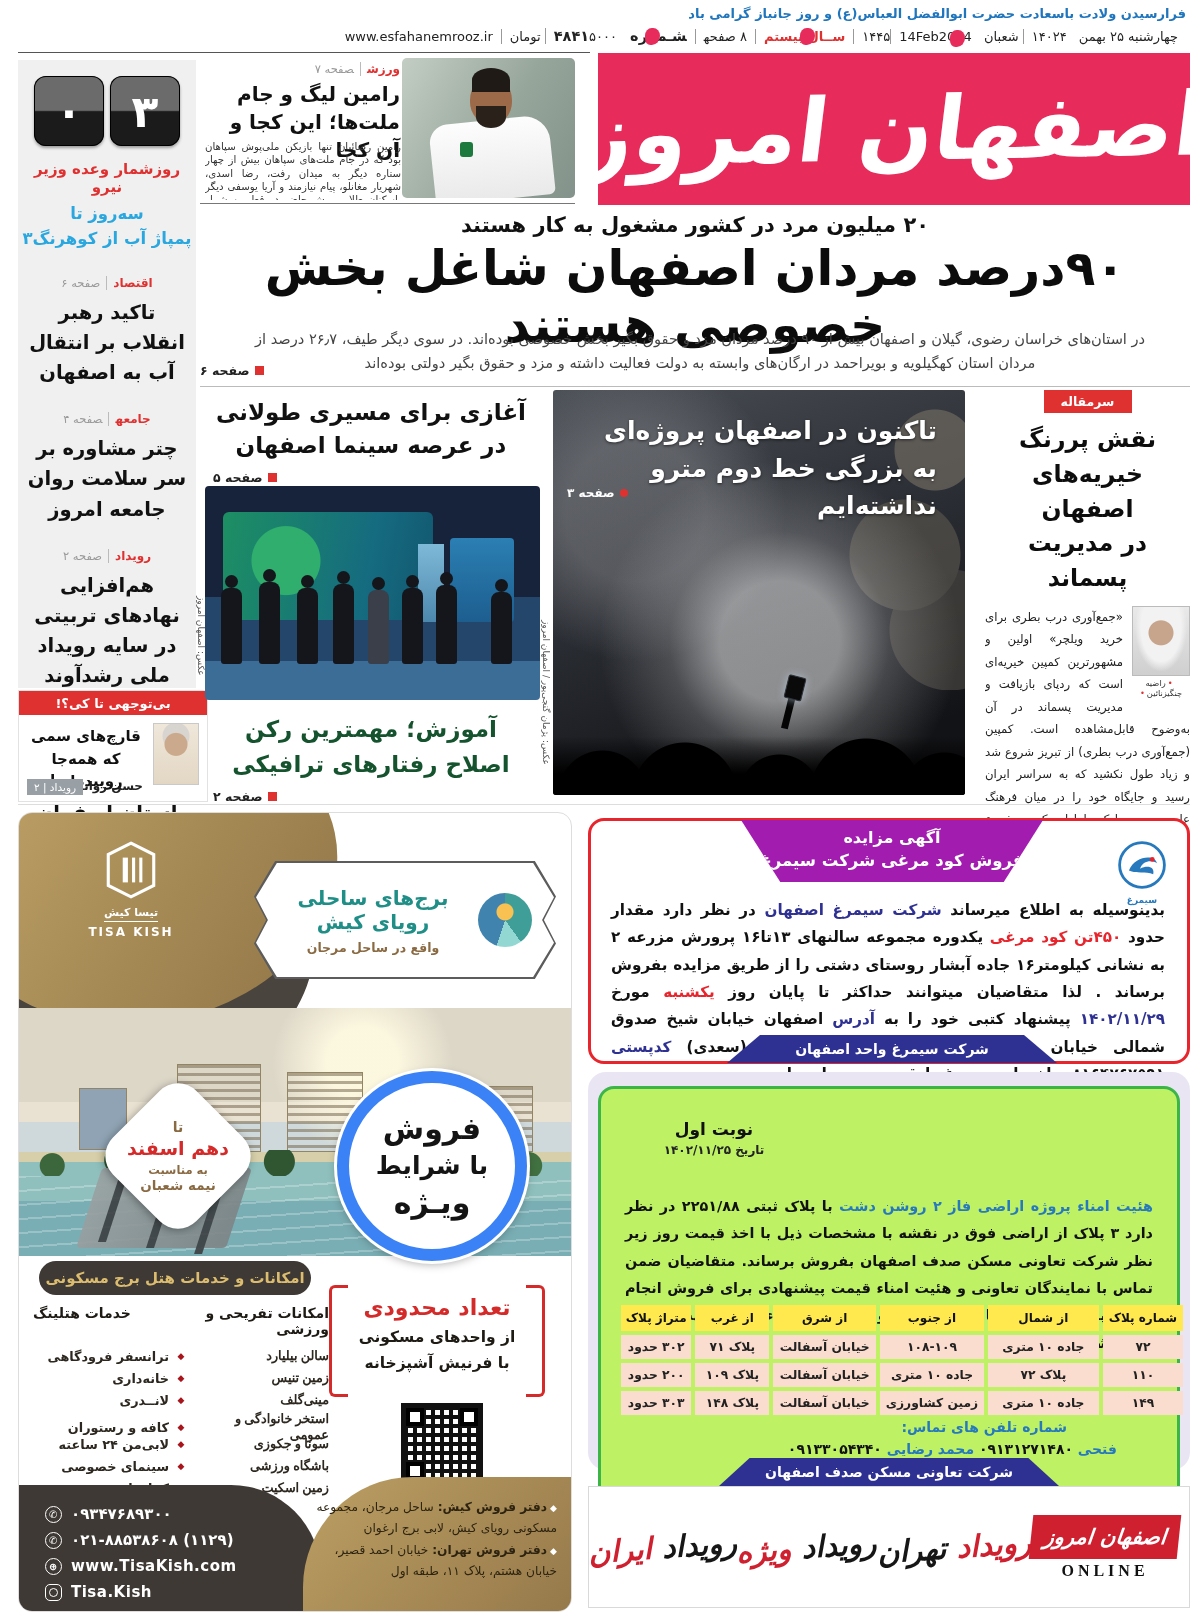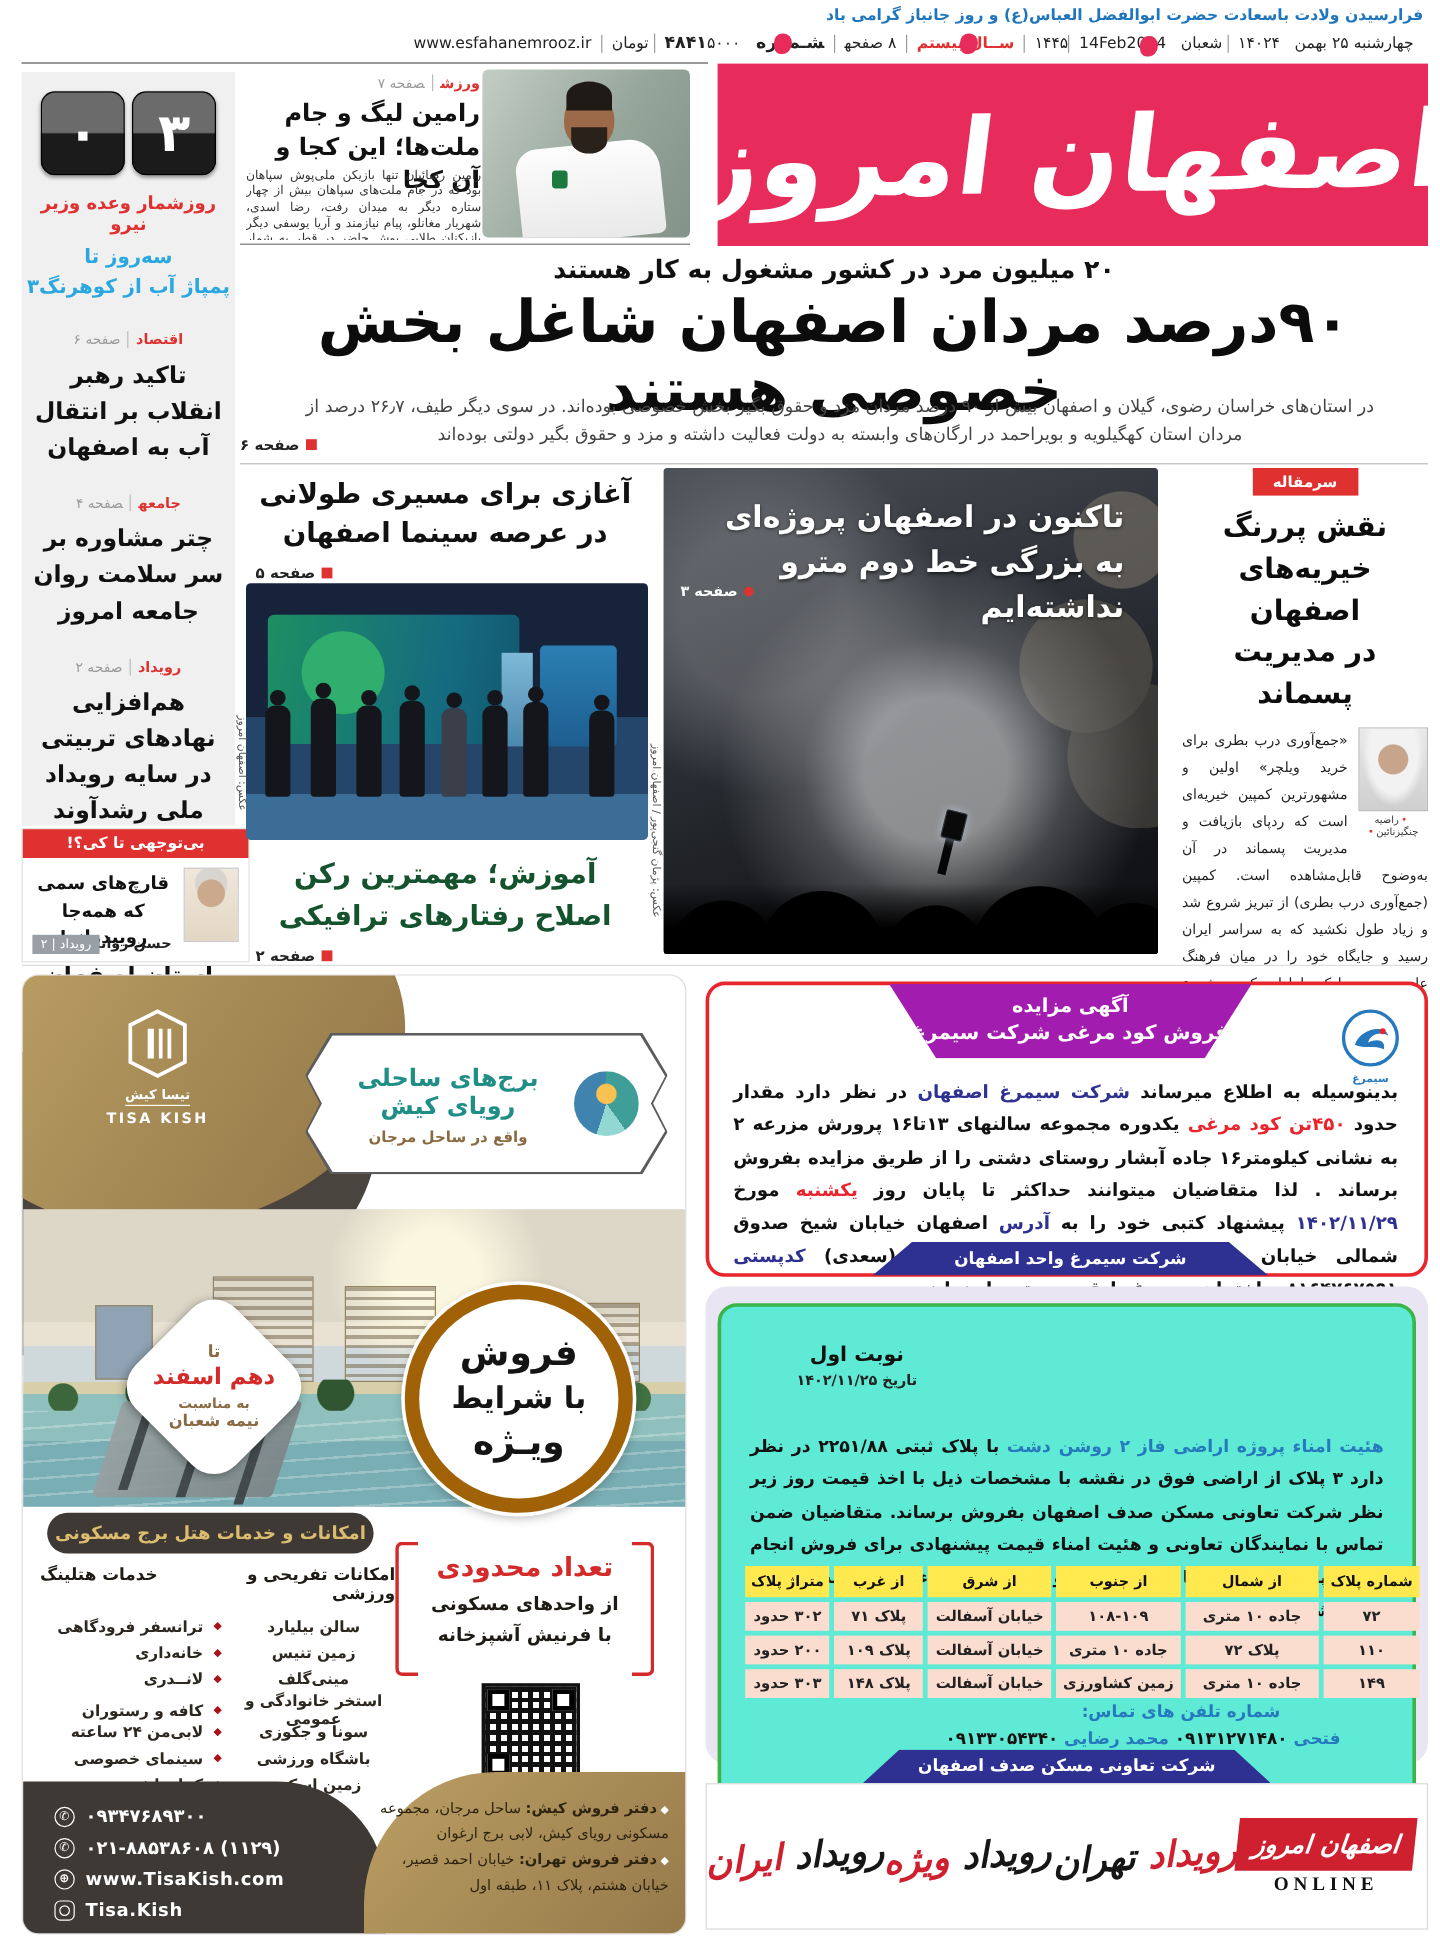--- a/index.html
+++ b/index.html
@@ -159,29 +159,29 @@
   .waves { position:absolute; left:0; top:168px; width:554px; height:80px;
     background:repeating-linear-gradient(176deg, rgba(255,255,255,.25) 0 2px, transparent 2px 14px); }
   .pier { position:absolute; left:70px; top:160px; width:150px; height:80px; background:linear-gradient(100deg,#9aa1a2,#7d8486); transform:skewX(-18deg); border-radius:4px; opacity:.9; }
   .pier::before { content:""; position:absolute; left:20px; top:10px; width:8px; height:64px; background:#3c3f41; box-shadow:50px 6px 0 #3c3f41, 100px 12px 0 #3c3f41; }
   .tisa-datebadge { position:absolute; left:100px; top:284px; width:118px; height:118px; background:#fff; border-radius:26px; transform:rotate(45deg); box-shadow:0 2px 8px rgba(0,0,0,.35); }
   .tisa-datebadge-in { position:absolute; left:-14px; top:-14px; width:146px; height:146px; transform:rotate(-45deg); display:flex; flex-direction:column; align-items:center; justify-content:center; text-align:center; }
   .db-l1 { color:#8a6a43; font-size:14px; font-weight:800; }
   .db-l2 { color:#d42a2a; font-size:19px; font-weight:900; margin:2px 0; }
   .db-l3 { color:#8a6a43; font-size:11.5px; font-weight:600; margin-top:2px; }
   .db-l4 { color:#8a6a43; font-size:13.5px; font-weight:800; }
-  .tisa-circle { position:absolute; left:318px; top:258px; width:190px; height:190px; border-radius:50%; background:#fff; border:12px solid #a16207; box-shadow:0 0 0 3px #fff, 0 3px 10px rgba(0,0,0,.35); display:flex; flex-direction:column; align-items:center; justify-content:center; }
+  .tisa-circle { position:absolute; left:318px; top:258px; width:190px; height:190px; border-radius:50%; background:#fff; border:12px solid #3b82f6; box-shadow:0 0 0 3px #fff, 0 3px 10px rgba(0,0,0,.35); display:flex; flex-direction:column; align-items:center; justify-content:center; }
   .circ-l { color:#141414; font-weight:900; font-size:28px; line-height:1.35; }
   .tisa-pill { position:absolute; left:20px; top:448px; width:272px; height:34px; background:#3e3934; border-radius:17px; color:#dcbd70; font-size:15px; font-weight:800; display:flex; align-items:center; justify-content:center; }
   .amen { position:absolute; left:14px; top:492px; width:296px; direction:rtl; }
   .amen-head { display:grid; grid-template-columns:1fr 20px 1fr; font-size:14px; font-weight:900; color:#1e1a14; margin-bottom:8px; }
   .amen-head .h-right { text-align:right; }
   .amen-head .h-left { text-align:left; }
   .amen-row { display:grid; grid-template-columns:1fr 20px 1fr; align-items:center; height:22px; font-size:12.8px; font-weight:600; color:#2c271f; }
-  .amen-row .a-right { text-align:center; padding-left:2px; }
+  .amen-row .a-right { text-align:right; padding-left:2px;font-family:Liberation Serif, serif; }
   .amen-row .a-left { text-align:right; padding-right:2px; }
   .diamond-icon { text-align:center; color:#a9131a; font-size:9px; }
   .diamond-icon::before { content:"◆"; }
   .limited { position:absolute; left:316px; top:472px; width:204px; height:112px; text-align:center; padding-top:10px; }
   .limited::before, .limited::after { content:""; position:absolute; top:0; bottom:0; width:16px; border:3px solid #d42a2a; }
   .limited::before { right:-6px; border-left:none; border-radius:0 6px 6px 0; }
   .limited::after { left:-6px; border-right:none; border-radius:6px 0 0 6px; }
   .lim-l1 { color:#d42a2a; font-size:22px; font-weight:900; }
   .lim-l2 { color:#1e1a14; font-size:15.5px; font-weight:800; margin-top:8px; letter-spacing:1px; }
   .qr { position:absolute; left:382px; top:590px; width:82px; height:82px; border:3px solid #111; background:
@@ -206,21 +206,21 @@
   .banner .b2 { font-size:16.5px; font-weight:900; margin-top:4px; }
   .simorgh { position:absolute; right:14px; top:16px; width:62px; text-align:center; }
   .simorgh-name { font-size:9px; color:#2779bd; font-weight:800; margin-top:-2px; }
   .auc-body { position:absolute; left:20px; right:22px; top:76px; font-size:15.2px; font-weight:600; color:#111; line-height:1.8; text-align:justify; }
   .seg-b { color:#2e3192; font-weight:900; }
   .seg-r { color:#e8252c; font-weight:900; }
   .auc-footer { left:136px; bottom:-2px; top:auto; width:330px; height:28px; clip-path:polygon(10% 0,90% 0,100% 100%,0 100%); font-size:14px; font-weight:800; line-height:28px; position:absolute; background:#2e3192; color:#fff; text-align:center; }
 
   
   .land { position:absolute; left:588px; top:1072px; width:602px; height:398px; background:#eae5f3; border-radius:18px; }
-  .land-inner { position:absolute; left:10px; top:14px; width:582px; height:457px; border:3px solid #3bb54a; border-radius:16px; background:#5eead4; }
+  .land-inner { position:absolute; left:10px; top:14px; width:582px; height:457px; border:3px solid #3bb54a; border-radius:16px; background:#bef264; }
   .land-round { position:absolute; left:58px; top:30px; width:110px; text-align:center; }
   .land-round .r1 { font-size:17px; font-weight:900; color:#111; }
   .land-round .r2 { font-size:12px; font-weight:600; color:#222; margin-top:4px; }
   .land-body { position:absolute; left:24px; right:24px; top:104px; font-size:14.4px; font-weight:600; color:#111; line-height:1.9; text-align:justify; }
   .land-blue { color:#2779bd; font-weight:900; }
   .land-table { position:absolute; left:16px; top:212px; width:570px; border-collapse:separate; border-spacing:4px; direction:rtl; }
   .land-table th { background:#ffe94f; font-size:12px; font-weight:900; color:#111; height:26px; }
   .land-table td { background:#fbddcf; font-size:12.3px; font-weight:600; color:#222; height:24px; text-align:center; }
   .phones-label { position:absolute; right:110px; top:330px; color:#2779bd; font-size:14px; font-weight:900; }
   .phones-line { position:absolute; right:60px; top:352px; font-size:14px; font-weight:800; color:#111; }

